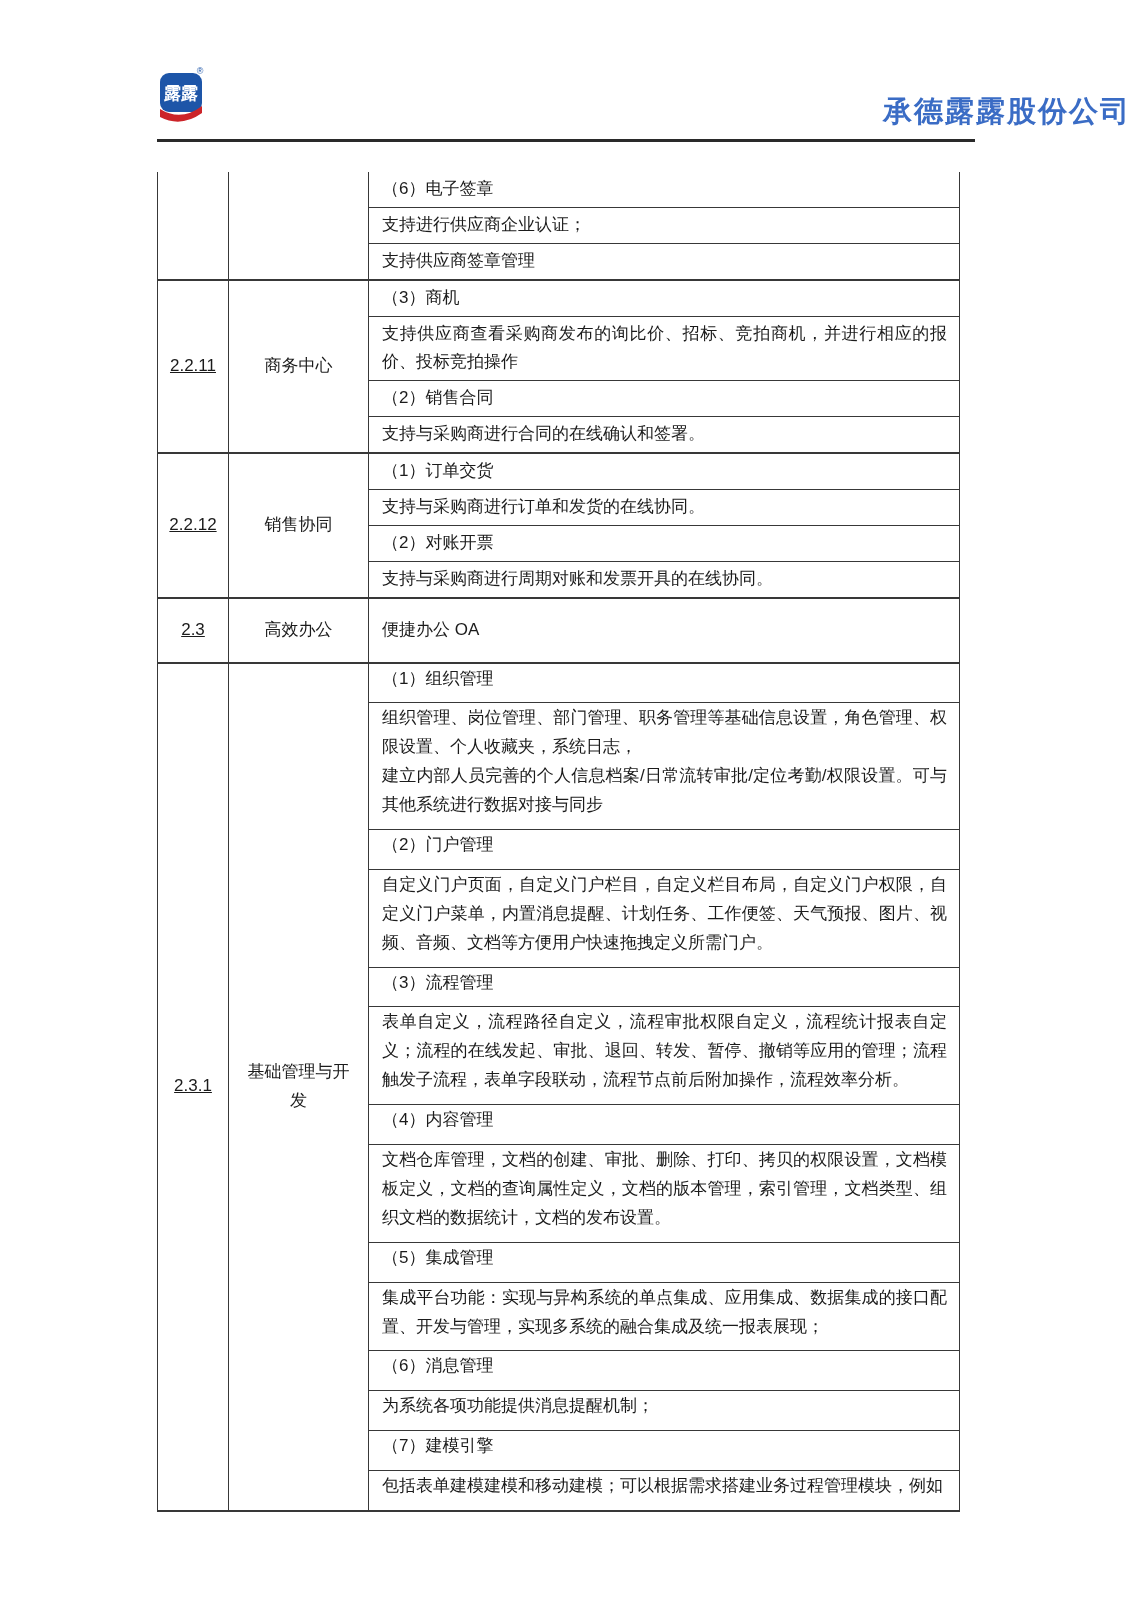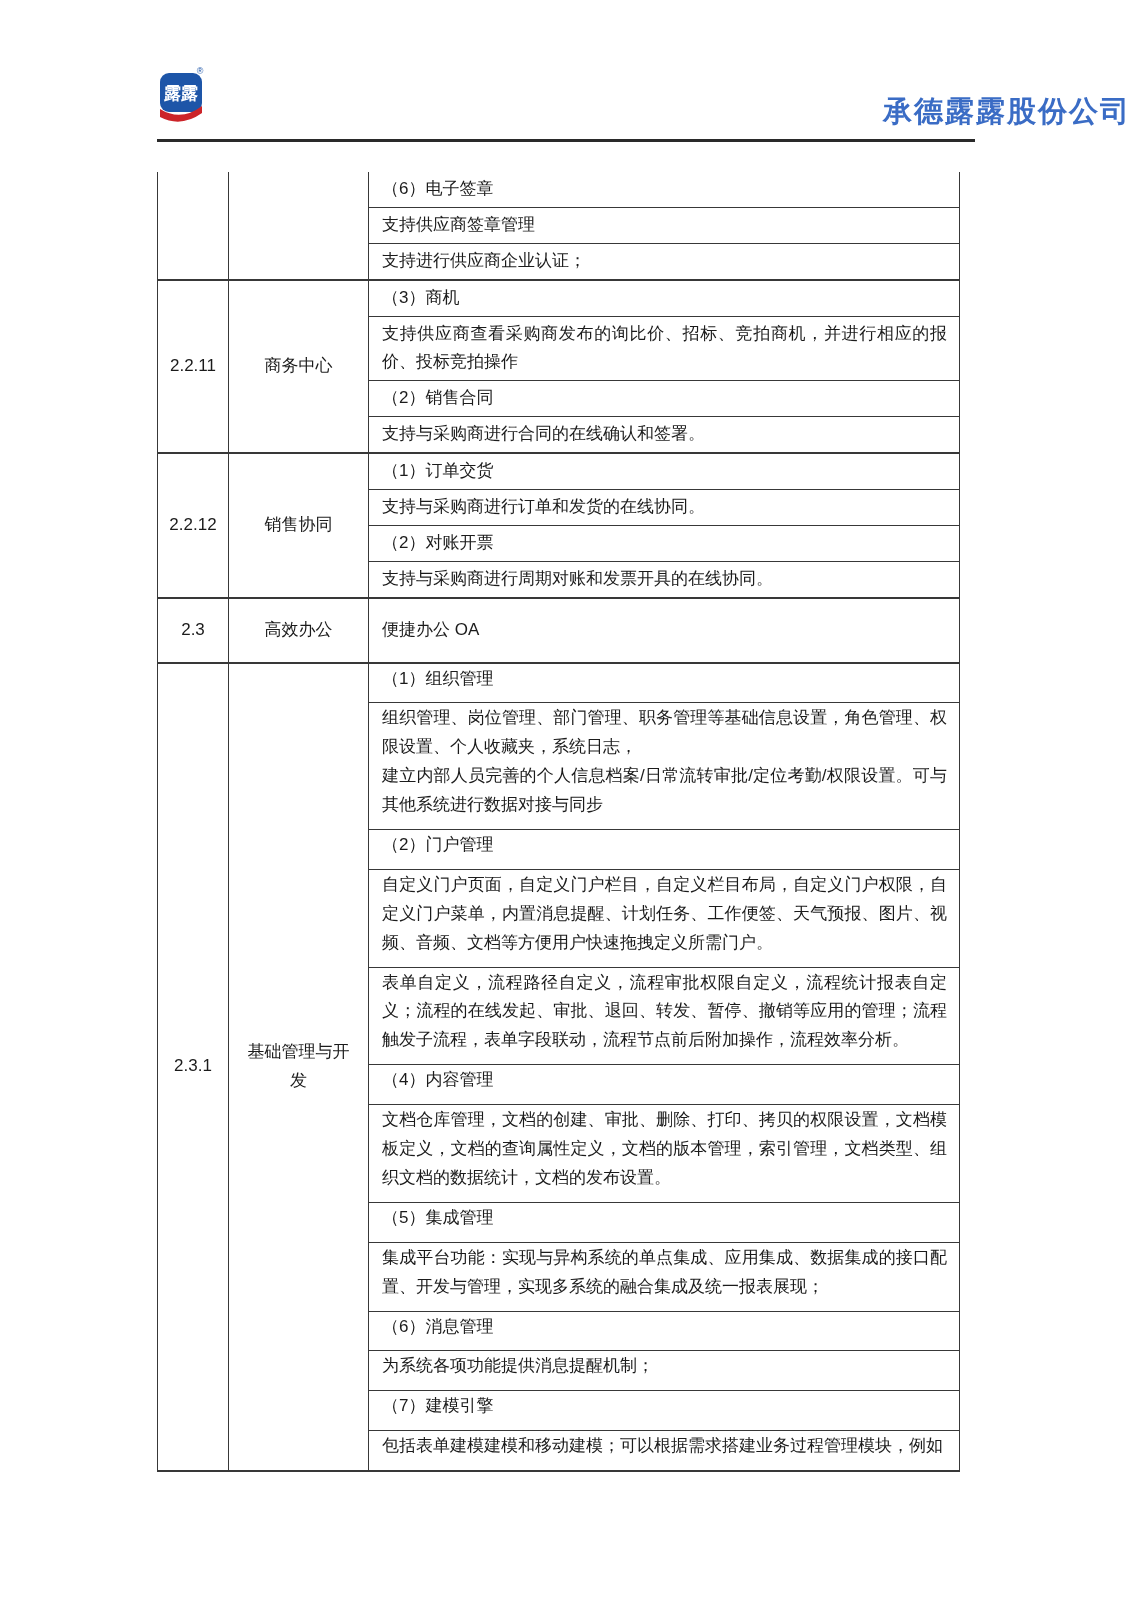--- a/index.html
+++ b/index.html
@@ -49,20 +49,21 @@
     display:grid;
     grid-template-columns:71px 140px 1fr;
     border-top:2px solid var(--border);
   }
   .grp:first-child{border-top:none;}
   .cell{display:flex;align-items:center;line-height:1.7;}
   .cell.no{
     justify-content:center;text-align:right;
     border-right:1px solid var(--border);
     padding:16px 4px;
+    text-decoration:underline;
   }
   .cell.nm{
     justify-content:center;text-align:center;
     border-right:1px solid var(--border);
     padding:17px 14px;
   }
   .subs{display:flex;flex-direction:column;}
   .sub{
     border-top:1px solid var(--border);
     padding:3px 12px 3px 13px;
@@ -91,22 +92,22 @@
     <div class="header-rule"></div>
   </div>
 
   <div class="content">
     <div class="req-table" id="req-table">
         <div class="grp">
     <div class="cell no"></div>
     <div class="cell nm"></div>
     <div class="subs">
             <div class="sub">（6）电子签章</div>
+            <div class="sub">支持进行供应商企业认证；</div>
             <div class="sub">支持供应商签章管理</div>
-            <div class="sub">支持进行供应商企业认证；</div>
           </div>
   </div>
         <div class="grp">
     <div class="cell no">2.2.11</div>
     <div class="cell nm">商务中心</div>
     <div class="subs">
             <div class="sub">（3）商机</div>
             <div class="sub">支持供应商查看采购商发布的询比价、招标、竞拍商机，并进行相应的报价、投标竞拍操作</div>
             <div class="sub">（2）销售合同</div>
             <div class="sub">支持与采购商进行合同的在线确认和签署。</div>
@@ -131,20 +132,21 @@
   </div>
         <div class="grp roomy">
     <div class="cell no">2.3.1</div>
     <div class="cell nm">基础管理与开发</div>
     <div class="subs">
             <div class="sub">（1）组织管理</div>
             <div class="sub">组织管理、岗位管理、部门管理、职务管理等基础信息设置，角色管理、权限设置、个人收藏夹，系统日志，
 建立内部人员完善的个人信息档案/日常流转审批/定位考勤/权限设置。可与其他系统进行数据对接与同步</div>
             <div class="sub">（2）门户管理</div>
             <div class="sub">自定义门户页面，自定义门户栏目，自定义栏目布局，自定义门户权限，自定义门户菜单，内置消息提醒、计划任务、工作便签、天气预报、图片、视频、音频、文档等方便用户快速拖拽定义所需门户。</div>
+            <div class="sub">（3）流程管理</div>
             <div class="sub">表单自定义，流程路径自定义，流程审批权限自定义，流程统计报表自定义；流程的在线发起、审批、退回、转发、暂停、撤销等应用的管理；流程触发子流程，表单字段联动，流程节点前后附加操作，流程效率分析。</div>
             <div class="sub">（4）内容管理</div>
             <div class="sub">文档仓库管理，文档的创建、审批、删除、打印、拷贝的权限设置，文档模板定义，文档的查询属性定义，文档的版本管理，索引管理，文档类型、组织文档的数据统计，文档的发布设置。</div>
             <div class="sub">（5）集成管理</div>
             <div class="sub">集成平台功能：实现与异构系统的单点集成、应用集成、数据集成的接口配置、开发与管理，实现多系统的融合集成及统一报表展现；</div>
             <div class="sub">（6）消息管理</div>
             <div class="sub">为系统各项功能提供消息提醒机制；</div>
             <div class="sub">（7）建模引擎</div>
             <div class="sub">包括表单建模建模和移动建模；可以根据需求搭建业务过程管理模块，例如</div>
           </div>

